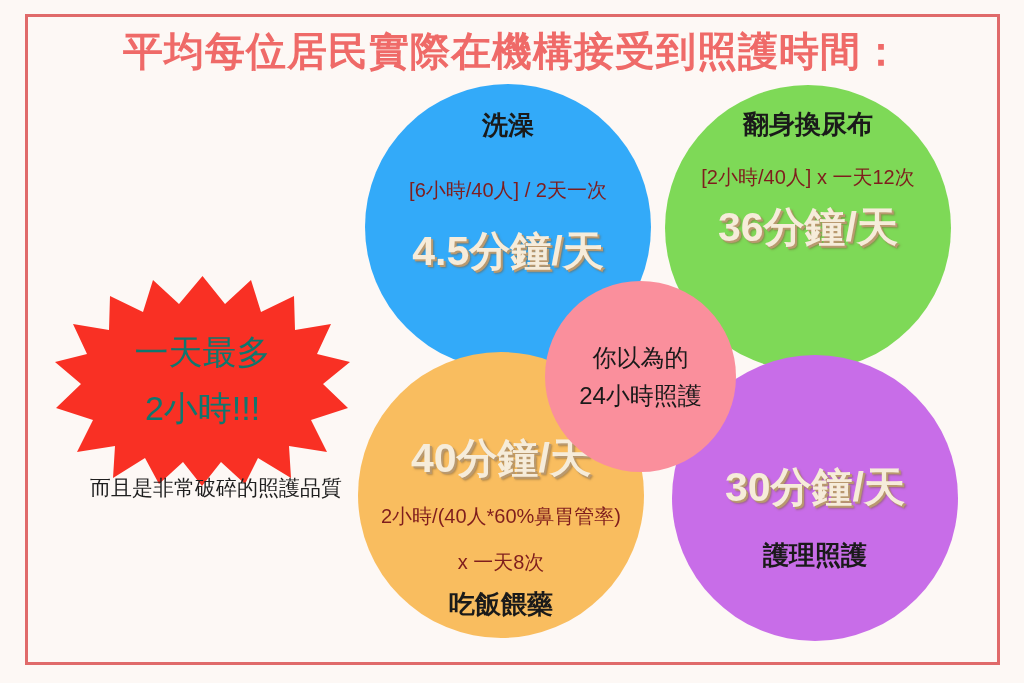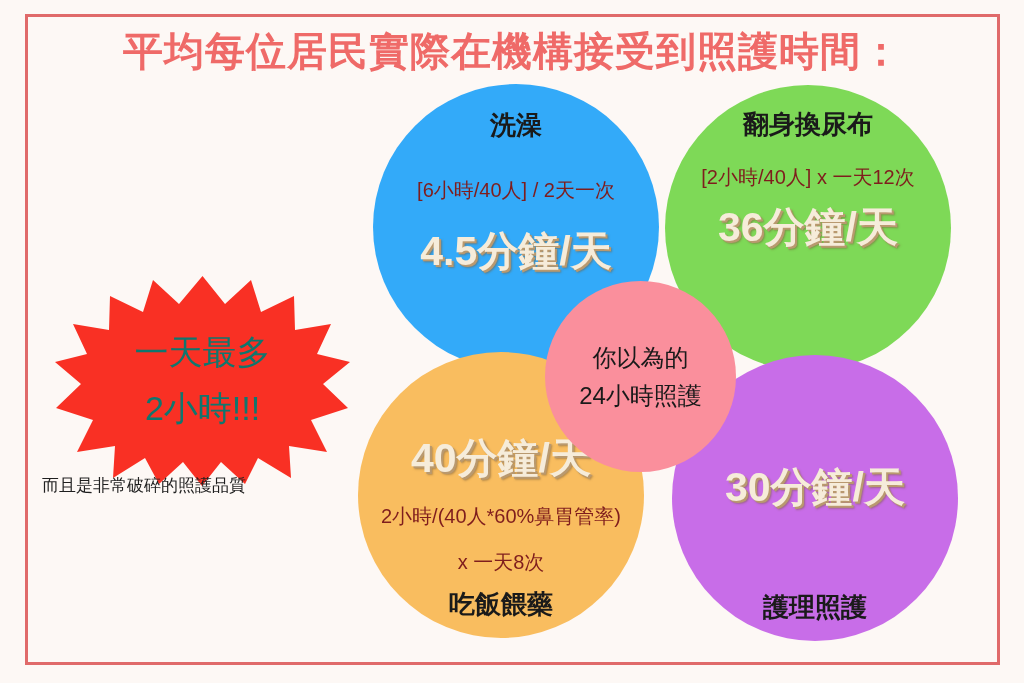--- a/index.html
+++ b/index.html
@@ -53,21 +53,21 @@
   .circle {
     position: absolute;
     border-radius: 50%;
     box-sizing: border-box;
     display: flex;
     flex-direction: column;
     align-items: center;
     text-align: center;
   }
   .c-blue {
-    left: 373px; top: 84px;
+    left: 365px; top: 84px;
     width: 286px; height: 286px;
     background: #33aaf9;
     z-index: 2;
   }
   .c-green {
     left: 665px; top: 85px;
     width: 286px; height: 286px;
     background: #7ed957;
     z-index: 2;
   }
@@ -129,21 +129,21 @@
   .c-green .c-label   { margin-top: 24px; }
   .c-green .c-formula { margin-top: 24px; }
   .c-green .c-big     { margin-top: 15px; }
 
   .c-orange .c-big     { margin-top: 84px; }
   .c-orange .c-formula { margin-top: 22px; }
   .c-orange .c-formula2{ margin-top: 20px; }
   .c-orange .c-label   { margin-top: 14px; }
 
   .c-purple .c-big   { margin-top: 110px; }
-  .c-purple .c-label { margin-top: 82px; }
+  .c-purple .c-label { margin-top: 30px; }
 
   
   .burst-wrap {
     position: absolute;
     left: 55px;
     top: 274px;
     width: 295px;
     height: 212px;
     z-index: 6;
   }
@@ -167,22 +167,22 @@
   }
   .burst-l1 { font-size: 34px; font-weight: 500; }
   .burst-l2 { font-size: 34px; font-weight: 500; margin-top: 12px; }
 
   
   .caption {
     position: absolute;
     left: 42px;
     top: 474px;
     width: 300px;
-    text-align: left;
-    font-size: 17px;
+    text-align: right;
+    font-size: 21px;
     font-weight: 500;
     color: #1f1f1f;
     white-space: nowrap;
     z-index: 6;
   }
 </style>
 </head>
 <body>
 
 <div id="canvas">

